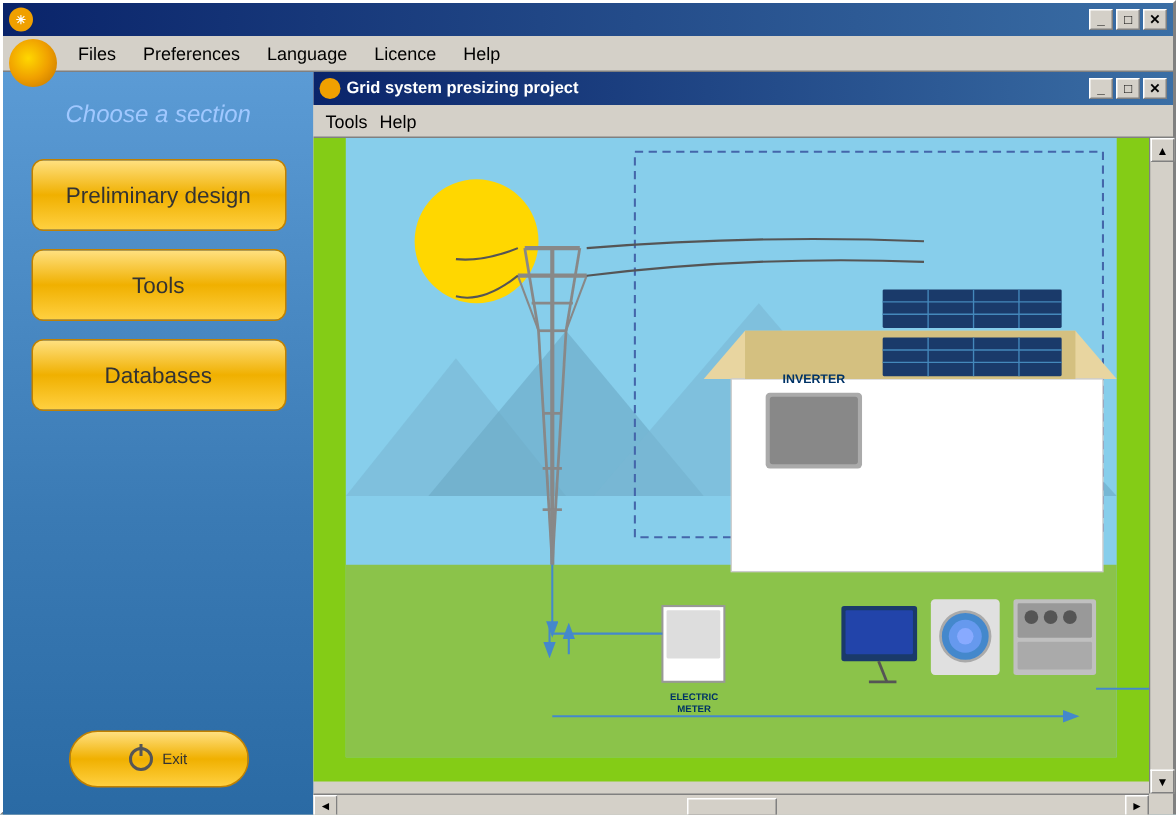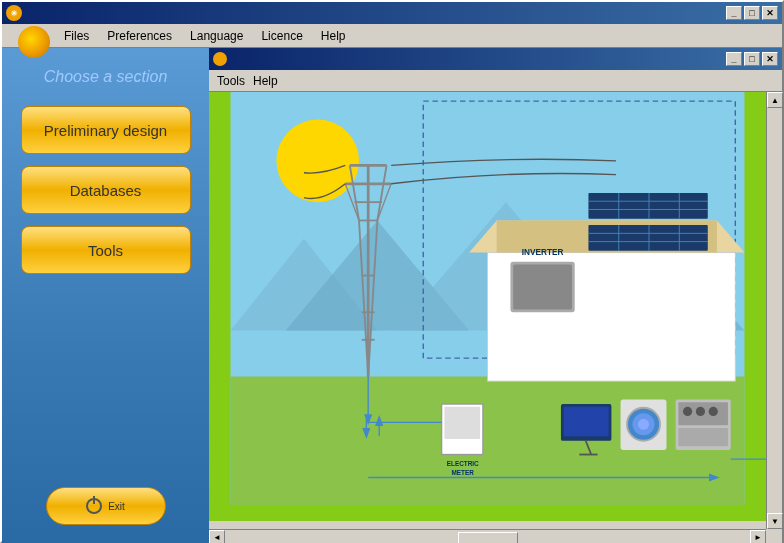--- a/index.html
+++ b/index.html
@@ -61,21 +61,21 @@
       cursor: pointer;
       color: #000;
     }
 
     
     .menu-bar {
       height: 24px;
       background: #d4d0c8;
       display: flex;
       align-items: center;
-      padding: 0 16px;
+      padding: 0 4px;
       gap: 2px;
       border-bottom: 1px solid #808080;
     }
     .menu-logo {
       width: 32px;
       height: 32px;
       background: radial-gradient(circle at 40% 40%, #ffd700, #f0a000, #c07000);
       border-radius: 50%;
       margin-right: 4px;
       display: flex;
@@ -325,36 +325,37 @@
   </div>
 
   <div class="content-area">
 
     <div class="sidebar">
       <div class="choose-section">Choose a section</div>
       <div class="nav-btn">
         <span>Preliminary design</span>
       </div>
       <div class="nav-btn">
+        <span>Tools</span>
+      </div>
+      <div class="nav-btn">
         <span>Databases</span>
-      </div>
-      <div class="nav-btn">
-        <span>Tools</span>
       </div>
       <div class="exit-btn">
         <span class="power-icon"></span>
         <span>Exit</span>
       </div>
     </div>
 
     <div class="inner-window">
 
       <div class="inner-title-bar">
         <div class="inner-title-left">
           <div class="inner-title-icon"></div>
+          <span>Grid system presizing project</span>
         </div>
         <div class="title-controls">
           <div class="title-btn">_</div>
           <div class="title-btn">□</div>
           <div class="title-btn">✕</div>
         </div>
       </div>
 
       <div class="inner-menu-bar">
         <span class="inner-menu-item">Tools</span>

